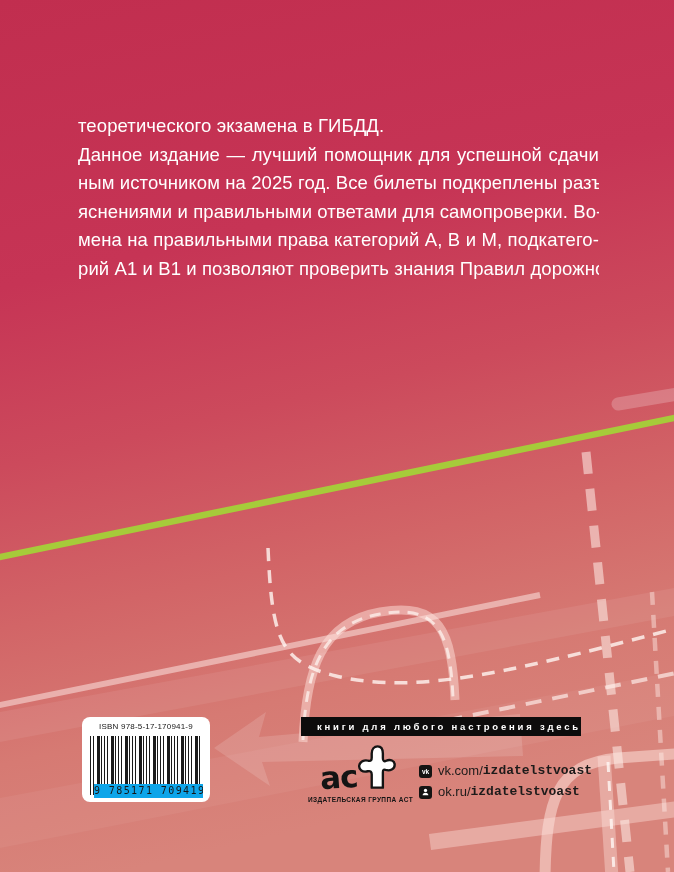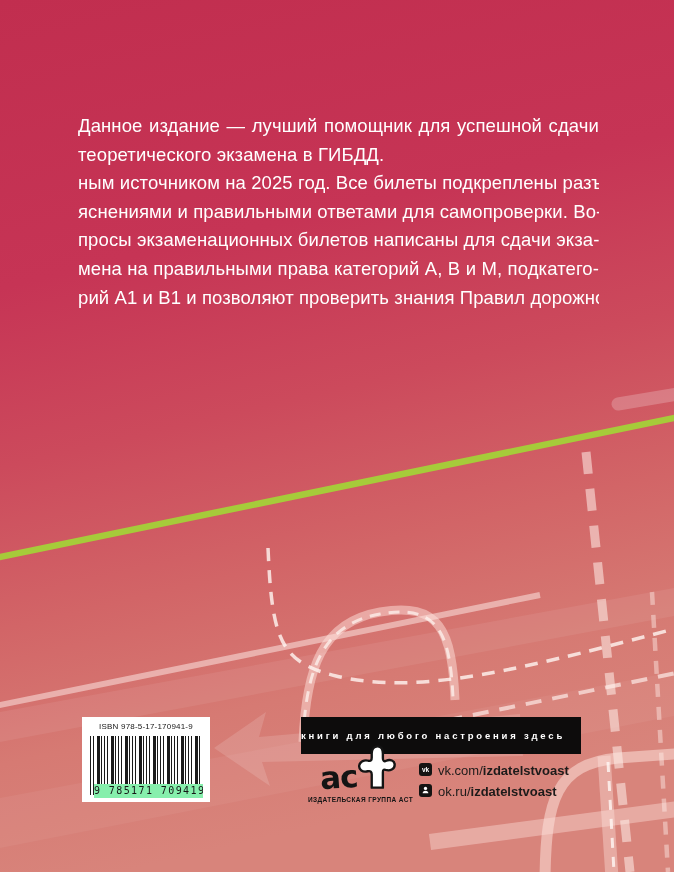--- a/index.html
+++ b/index.html
@@ -14,62 +14,62 @@
     position:absolute; left:78px; top:112px; width:521px;
     color:#ffffff; font-size:18.5px; line-height:28.6px;
     letter-spacing:0.1px;
   }
   .blurb .ln { height:28.6px; overflow:hidden; text-align:justify; text-align-last:justify; white-space:nowrap; }
   .blurb .ln.end { text-align-last:left; }
 
   
   .barcode {
     position:absolute; left:82px; top:717px; width:128px; height:85px;
-    background:#ffffff; border-radius:0; color:#161616;
+    background:#ffffff; border-radius:8px; color:#161616;
   }
   .barcode .isbn {
     margin-top:5px; text-align:center; font-size:8px; letter-spacing:0.2px; white-space:nowrap;
   }
   .barcode .bars {
     position:absolute; left:8px; right:8px; top:19px; bottom:7px;
     background:repeating-linear-gradient(90deg,
       #1a1a1a 0px 1.5px, #ffffff 1.5px 3px,
       #1a1a1a 3px 4.5px, #ffffff 4.5px 7.5px,
       #1a1a1a 7.5px 10px, #ffffff 10px 11px,
       #1a1a1a 11px 12px, #ffffff 12px 14px);
   }
   .barcode .digits {
     position:absolute; left:12px; right:7px; bottom:4px; height:13px;
-    background:#86efac; font-family:"DejaVu Sans Mono", monospace;
+    background:#0ea5e9; font-family:"DejaVu Sans Mono", monospace;
     font-size:10px; letter-spacing:1.4px; text-align:center; padding-top:1px;
     white-space:nowrap; overflow:hidden;
   }
 
   
   .banner {
-    position:absolute; left:301px; top:717px; width:280px; height:37px;
-    background:#0d0c0c; color:#ffffff; display:flex; align-items:center; justify-content:flex-start;
+    position:absolute; left:301px; top:717px; width:280px; height:19px;
+    background:#0d0c0c; color:#ffffff; display:flex; align-items:center; justify-content:flex-end;
     font-size:9.5px; font-weight:bold; letter-spacing:2.8px; white-space:nowrap;
   }
 
   
   .publisher { position:absolute; left:308px; top:740px; width:100px; text-align:center; color:#141414; }
   .logo-row { display:flex; align-items:flex-end; justify-content:center; height:52px; }
   .logo-text {
     font-family:"DejaVu Sans", sans-serif; font-weight:800; font-size:31px;
     line-height:30px; transform:rotate(-4deg); letter-spacing:-1px;
   }
   .logo-glyph { width:42px; height:52px; margin-left:-4px; }
   .pub-caption { margin-top:4px; font-size:6.5px; font-weight:bold; letter-spacing:0.4px; white-space:nowrap; }
 
   
   .links { position:absolute; left:419px; top:757px; color:#1d1b1a; }
   .sites { font-size:13.5px; font-weight:bold; white-space:nowrap; }
-  .social { display:flex; align-items:flex-start; margin-top:6px; font-size:13px; white-space:nowrap; }
-  .social b { font-weight:bold; }
+  .social { display:flex; align-items:flex-end; margin-top:6px; font-size:13px; white-space:nowrap; }
+  .social b { font-weight:bold;font-family:Liberation Mono, monospace; }
   .sicon {
     width:13px; height:13px; border-radius:3px; background:#151413; margin-right:6px;
     display:flex; align-items:center; justify-content:center; flex:0 0 13px;
   }
   .sicon .vk-label { color:#ffffff; font-size:6.5px; font-weight:bold; letter-spacing:0; }
 </style>
 </head>
 <body>
 
 <div class="cover">
@@ -104,25 +104,24 @@
     <path d="M303,740 C306,670 322,624 380,614 C438,604 450,632 453,698" stroke="rgba(255,248,244,0.7)" stroke-width="3" stroke-dasharray="11 8" fill="none"></path>
     <path d="M420,726 L700,668" stroke="rgba(255,243,239,0.65)" stroke-width="4" stroke-dasharray="16 11" fill="none"></path>
     <path d="M586,452 L630,872" stroke="rgba(255,238,233,0.55)" stroke-width="9" stroke-dasharray="22 15" fill="none"></path>
     <path d="M652,592 L668,872" stroke="rgba(255,238,233,0.45)" stroke-width="4.5" stroke-dasharray="13 10" fill="none"></path>
     <path d="M608,762 L614,872" stroke="rgba(255,248,245,0.8)" stroke-width="3" stroke-dasharray="10 9" fill="none"></path>
 
     <line x1="-5" y1="558" x2="679" y2="417" stroke="#a6cb3a" stroke-width="6.5"></line>
   </svg>
 
   <div class="blurb">
+    <div class="ln end">теоретического экзамена в ГИБДД.</div>
     <div class="ln">Данное издание — лучший помощник для успешной сдачи</div>
-    <div class="ln end">теоретического экзамена в ГИБДД.</div>
     <div class="ln">ным источником на 2025 год. Все билеты подкреплены разъ-</div>
     <div class="ln">яснениями и правильными ответами для самопроверки. Во-</div>
-    <div class="ln">просы экзаменационных билетов написаны для сдачи экза-</div>
     <div class="ln">мена на правильными права категорий А, В и М, подкатего-</div>
     <div class="ln">рий А1 и В1 и позволяют проверить знания Правил дорожно-</div>
   </div>
 
   <div class="barcode">
     <div class="isbn">ISBN 978-5-17-170941-9</div>
     <div class="bars"></div>
     <div class="digits">9 785171 709419</div>
   </div>
 

